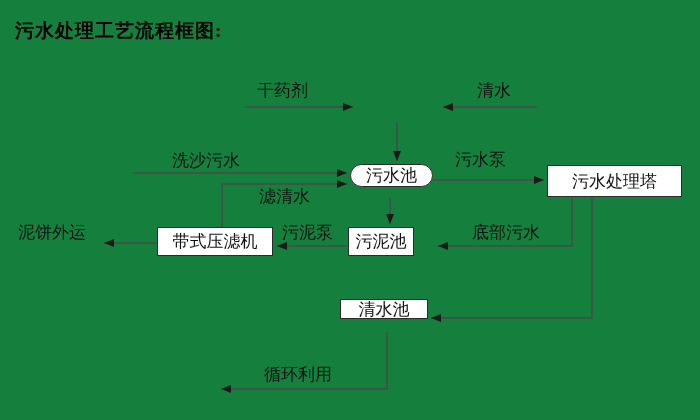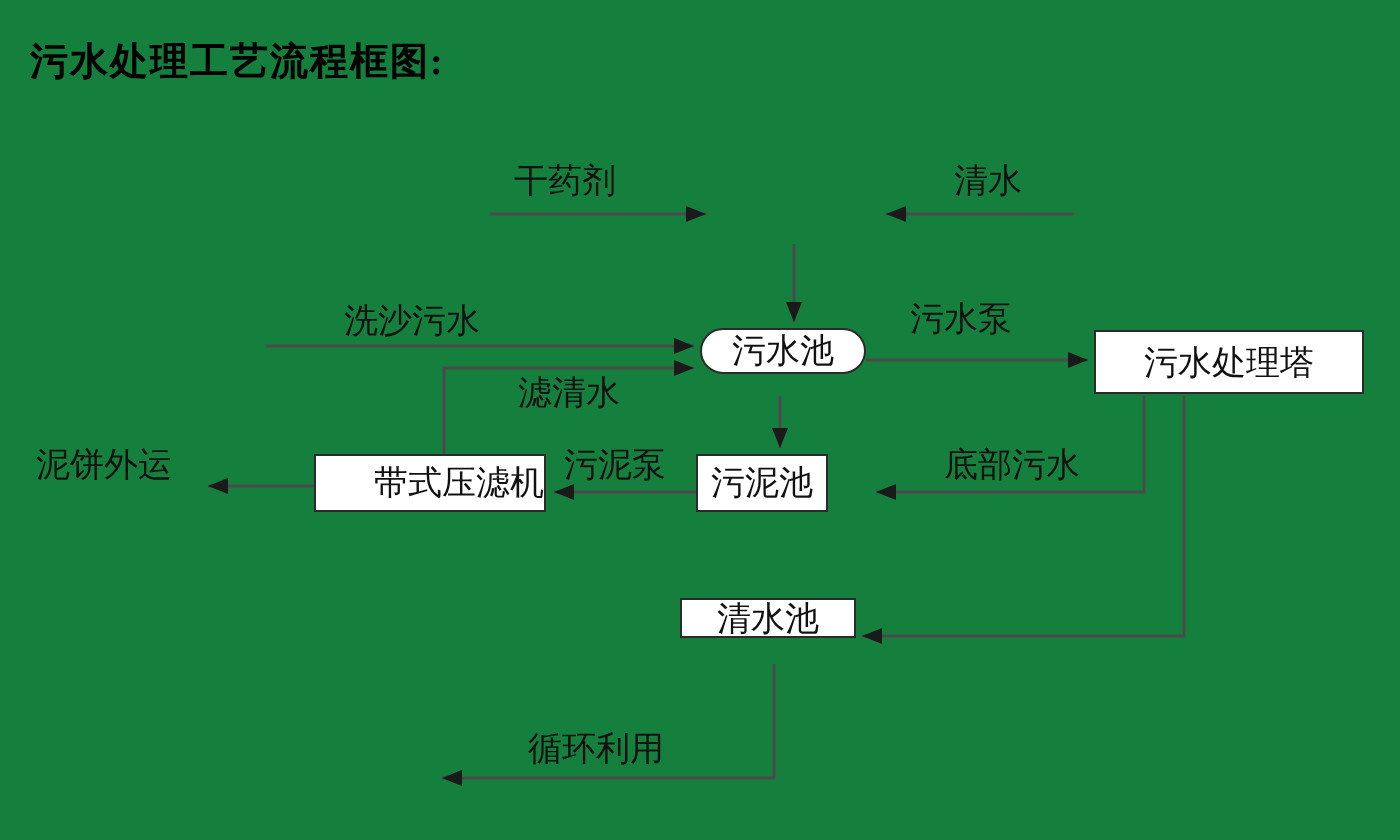--- a/index.html
+++ b/index.html
@@ -27,21 +27,21 @@
   .lbl{
     position:absolute;z-index:3;
     font-size:17px;color:#111;white-space:nowrap;
     background:transparent;line-height:1.05;
   }
   
   .b-dosing  {left:355px;top:88px; width:85px; height:33px;}
   .b-sewage  {left:350px;top:164px;width:83px; height:23px;border-radius:12px;}
   .b-tower   {left:547px;top:165px;width:135px;height:32px;}
   .b-sludge  {left:348px;top:227px;width:66px; height:29px;}
-  .b-press   {left:157px;top:227px;width:116px;height:29px;justify-content:flex-end;}
+  .b-press   {left:157px;top:227px;width:116px;height:29px;}
   .b-clean   {left:340px;top:299px;width:88px; height:20px;}
   
   .l-dryagent {left:257px;top:82px;}
   .l-cleanw   {left:477px;top:82px;}
   .l-sandwash {left:172px;top:152px;}
   .l-filtered {left:259px;top:188px;}
   .l-sewpump  {left:455px;top:151px;}
   .l-sludpump {left:282px;top:224px;}
   .l-bottom   {left:472px;top:224px;}
   .l-mudcake  {left:18px; top:224px;}

